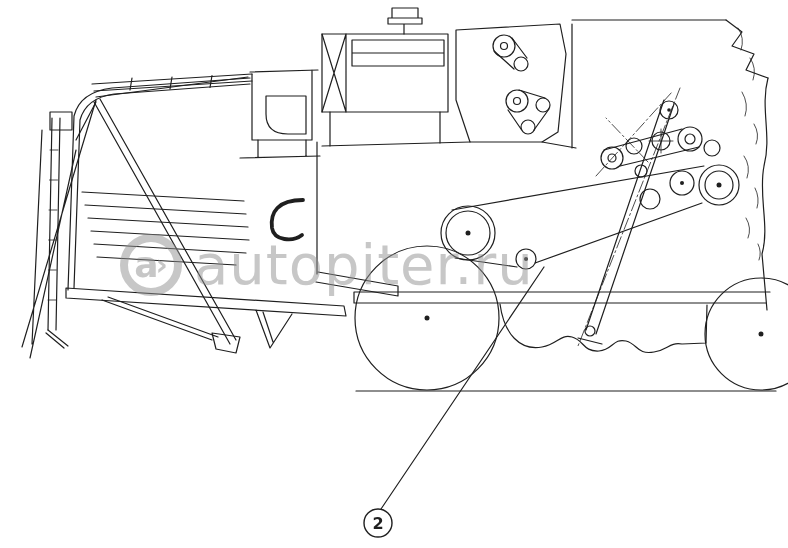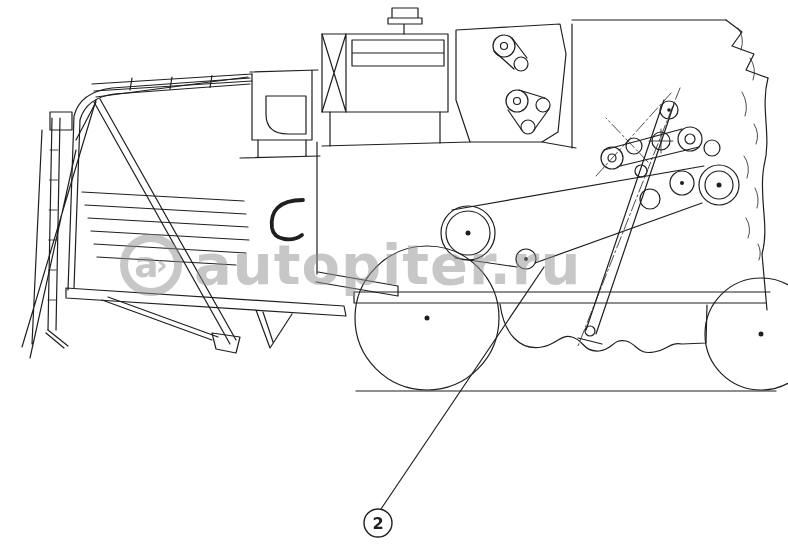--- a/index.html
+++ b/index.html
@@ -10,21 +10,21 @@
   .thin{stroke-width:.8}
   .thick{stroke-width:3.8}
   .cl{stroke-dasharray:12 3 2 3;stroke-width:.8}
   .dot{fill:var(--line,#1f1f1f);stroke:none}
   .callout-text{fill:var(--line,#1f1f1f);stroke:none;font:700 16px "DejaVu Sans",sans-serif;text-anchor:middle}
   .watermark{position:absolute;left:120px;top:234px;display:flex;align-items:center;gap:12px;
              color:var(--watermark,#909090);opacity:.5;pointer-events:none;user-select:none}
   .wm-logo{box-sizing:border-box;width:62px;height:62px;border:8px solid currentColor;border-radius:50%;
            display:flex;align-items:center;justify-content:center;font-weight:700;font-size:36px;line-height:1}
   .wm-arrow{font-size:30px;margin-left:-3px;font-weight:700}
-  .wm-text{font-weight:700;font-size:56px;letter-spacing:1px;line-height:1}
+  .wm-text{font-weight:400;font-size:56px;letter-spacing:1px;line-height:1}
 </style>
 </head>
 <body>
 
 <div class="stage">
 
   <svg width="788" height="548" viewBox="0 0 788 548">
     <g class="ln">
 
       <g>

